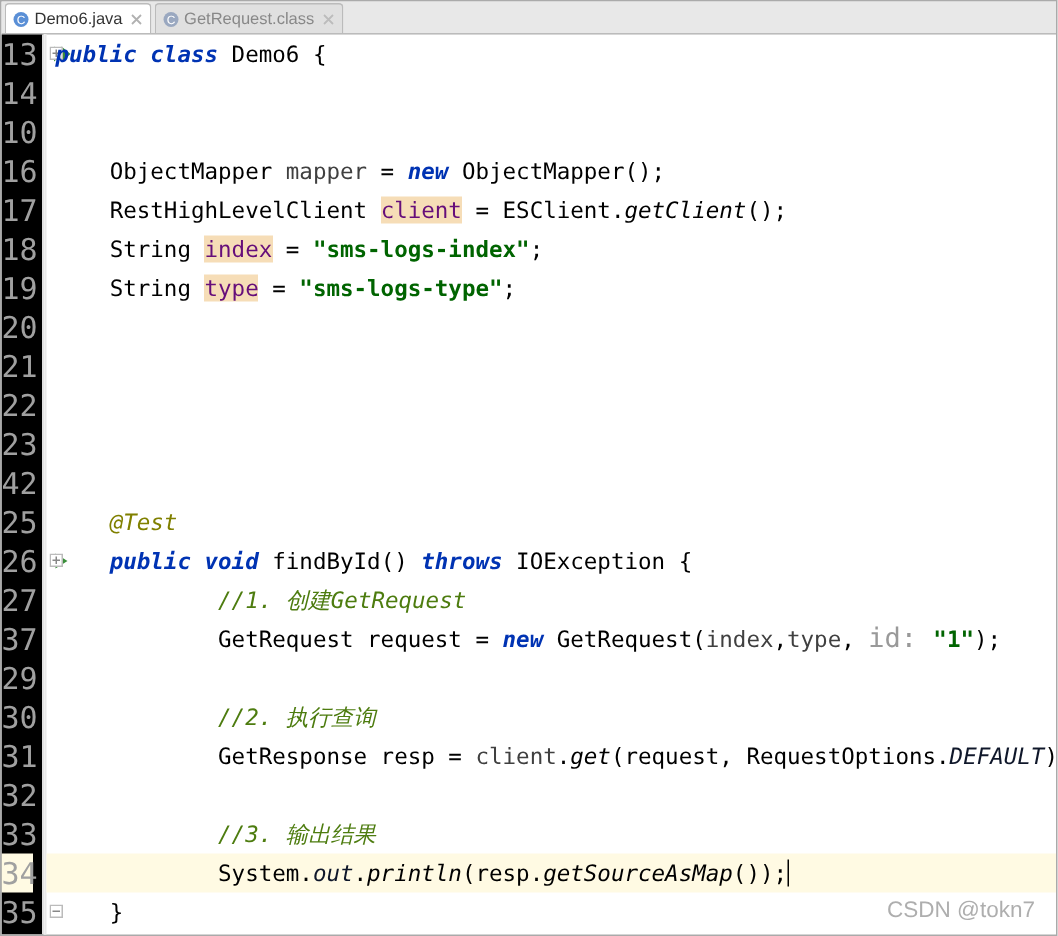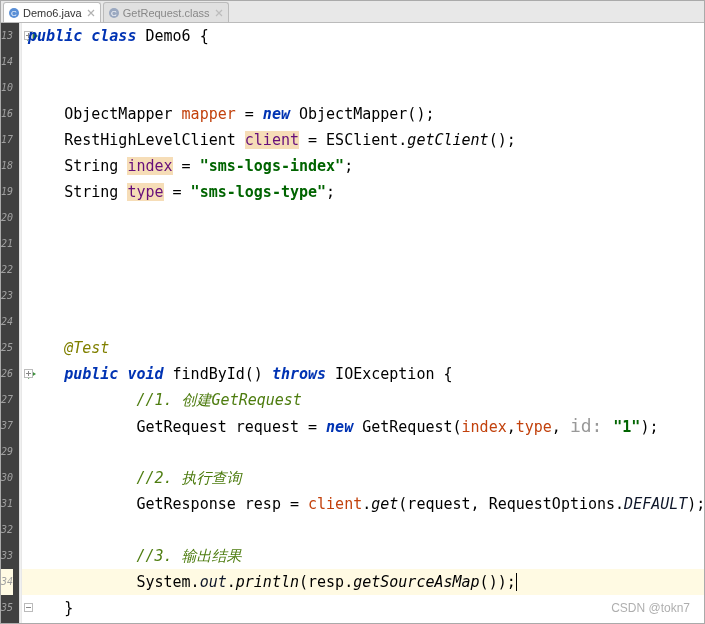--- a/index.html
+++ b/index.html
@@ -6,47 +6,47 @@
 body { font-family: "Segoe UI", Arial, sans-serif; font-size: 13px; background: #fff; width: 705px; height: 624px; overflow: hidden; position: relative; border: 1px solid #aaa; }
 
 .tab-bar { height: 22px; background: #e8e8e8; border-bottom: 1px solid #bbb; display: flex; align-items: flex-end; padding-left: 2px; }
 .tab { display: flex; align-items: center; padding: 2px 4px 2px 4px; border: 1px solid #bbb; border-bottom: none; border-radius: 3px 3px 0 0; height: 20px; margin-right: 2px; font-size: 11px; color: #333; }
 .tab.active { background: #fff; }
 .tab.inactive { background: #e0e0e0; color: #888; }
 .tab-icon { width: 12px; height: 12px; margin-right: 3px; }
 .tab-close { width: 10px; height: 10px; margin-left: 4px; opacity: 0.5; }
 
 .editor-wrap { display: flex; height: calc(100% - 22px); }
-.gutter { width: 28px; background: #404040; border-right: 1px solid #e0e0e0; text-align: right; padding-right: 6px; color: #a0a0a0; font-family: Consolas, monospace; font-size: 10px; line-height: 26px; user-select: none; font-style: italic; }
+.gutter { width: 28px; background: #000000; border-right: 1px solid #e0e0e0; text-align: right; padding-right: 6px; color: #a0a0a0; font-family: Consolas, monospace; font-size: 20px; line-height: 26px; user-select: none; }
 .ln { height: 26px; }
 .icon-col { width: 24px; background: #fff; border-right: 1px solid #f0f0f0; position: relative; }
 .fold-col { width: 14px; background: #fff; border-right: 1px solid #e8e8e8; position: relative; }
 .code { flex: 1; font-family: "DejaVu Sans Mono", Consolas, monospace; font-size: 15px; line-height: 26px; white-space: pre; position: relative; }
 .line { height: 26px; padding-left: 6px; }
 .hl { background: #fffae3; }
 
 
 .kw { color: #0033b3; font-weight: bold; font-style: italic; }
 .ty { color: #000; }
 .id { color: #000; }
-.fld { color: #c2410c; }
+.fld { color: #404040; }
 .fldbg { background: #f6ddb7; color: #660e7a; }
 .str { color: #006400; font-weight: bold; }
 .com { color: #4d7c0f; font-style: italic; }
 .ann { color: #808000; font-style: italic; }
 .mth { color: #000; font-style: italic; }
 .sta { color: #0f172a; font-style: italic; }
 .hint { color: #999; font-size: 18px; }
 
 .run-arrow { position: absolute; color: #3a8f3a; font-size: 14px; left: 6px; }
 .fold { position: absolute; left: 2px; color: #bbb; font-size: 10px; width: 10px; height: 10px; line-height: 10px; text-align: center; }
 
 .caret { display: inline-block; width: 1px; height: 18px; background: #000; vertical-align: middle; margin-bottom: 2px; }
 
-.watermark { position: absolute; right: 14px; bottom: 8px; color: rgba(120,120,120,0.6); font-size: 12px; font-family: Arial, sans-serif; text-align: center; }
+.watermark { position: absolute; right: 14px; bottom: 8px; color: rgba(120,120,120,0.6); font-size: 15px; font-family: Arial, sans-serif; text-align: center; }
 </style>
 </head>
 <body>
 
 <div class="tab-bar">
   <div class="tab active">
     <svg class="tab-icon" viewBox="0 0 12 12">
         <circle cx="6" cy="6" r="5" fill="#5a8fd6"></circle>
         <text x="6" y="9" text-anchor="middle" font-size="8" fill="#fff">C</text>
       </svg>
@@ -73,21 +73,21 @@
       <div class="ln">14</div>
       <div class="ln">10</div>
       <div class="ln">16</div>
       <div class="ln">17</div>
       <div class="ln">18</div>
       <div class="ln">19</div>
       <div class="ln">20</div>
       <div class="ln">21</div>
       <div class="ln">22</div>
       <div class="ln">23</div>
-      <div class="ln">24</div>
+      <div class="ln">42</div>
       <div class="ln">25</div>
       <div class="ln">26</div>
       <div class="ln">27</div>
       <div class="ln">37</div>
       <div class="ln">29</div>
       <div class="ln">30</div>
       <div class="ln">31</div>
       <div class="ln">32</div>
       <div class="ln">33</div>
       <div class="ln" style="background: rgb(255, 250, 227);">34</div>

